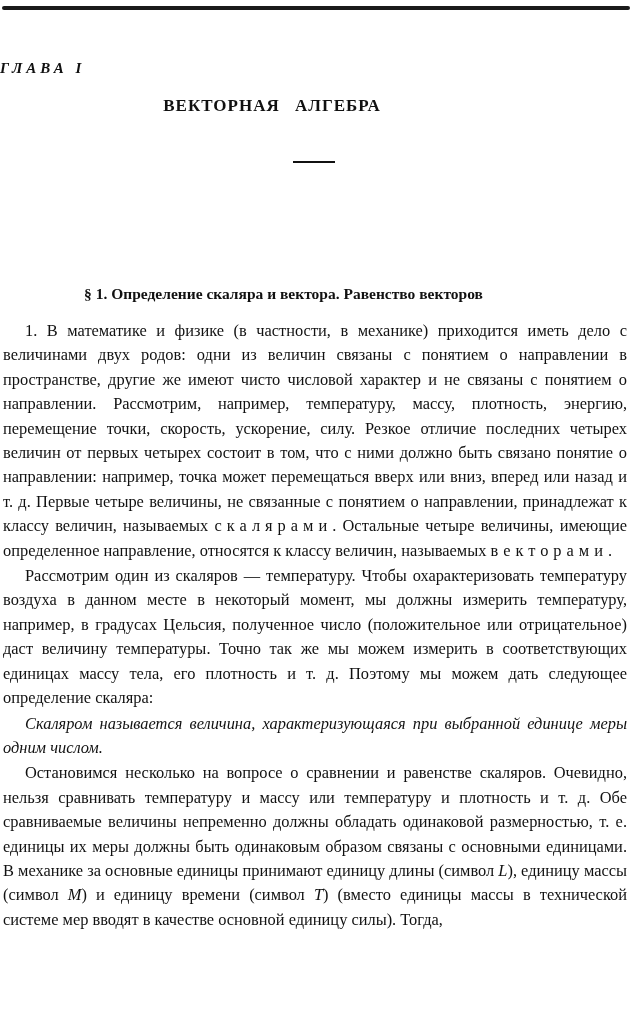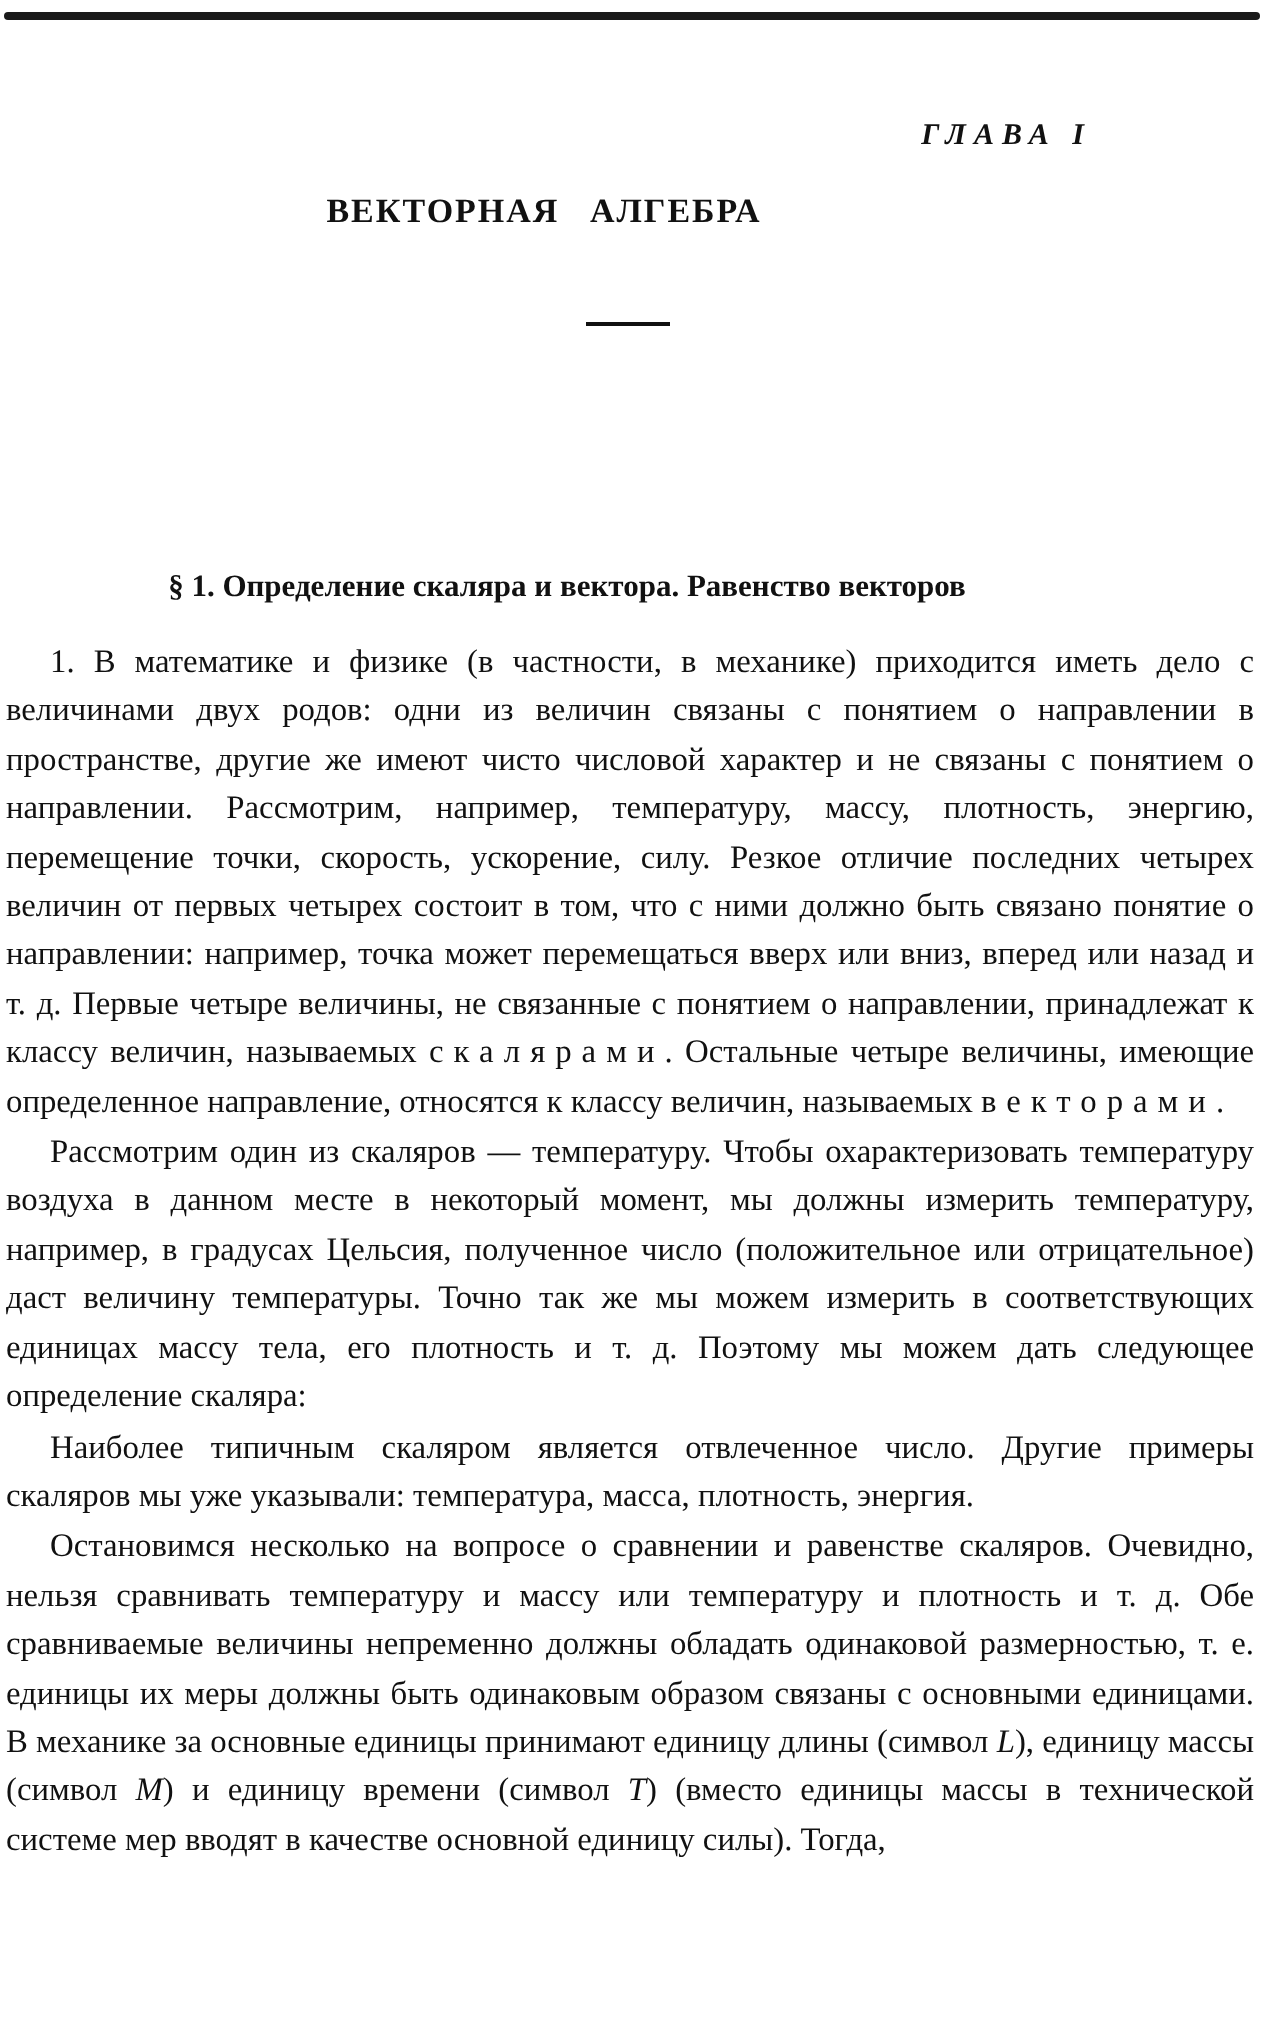--- a/index.html
+++ b/index.html
@@ -6,21 +6,21 @@
   body {
     width: 634px; height: 1015px; overflow: hidden; position: relative;
     font-family: "DejaVu Serif", "Liberation Serif", serif;
     color: #111111;
   }
   .top-rule {
     position: absolute; left: 2px; top: 6px; width: 628px; height: 4px;
     background: #1a1a1a; border-radius: 2px;
   }
   .chapter-label {
-    position: absolute; left: 0; top: 60px; width: 546px; text-align: right;
+    position: absolute; left: 0; top: 60px; width: 546px; text-align: left;
     font-family: "Liberation Serif", serif; font-style: italic; font-weight: bold;
     font-size: 15px; letter-spacing: 4px;
   }
   .chapter-title {
     position: absolute; left: 0; top: 96px; width: 544px; text-align: center;
     font-family: "Liberation Serif", serif; font-weight: bold; font-size: 17px;
     letter-spacing: 1px; word-spacing: 10px;
   }
   .title-dash {
     position: absolute; left: 293px; top: 161px; width: 42px; height: 2px; background: #111;
@@ -46,15 +46,15 @@
 
 <div class="chapter-label">ГЛАВА I</div>
 <div class="chapter-title">ВЕКТОРНАЯ АЛГЕБРА</div>
 <div class="title-dash"></div>
 
 <div class="section-heading">§ 1. Определение скаляра и вектора. Равенство векторов</div>
 
 <div class="body-text">
   <p><span>1. В математике и физике (в частности, в механике) приходится иметь дело с величинами двух родов: одни из величин связаны с понятием о направлении в пространстве, другие же имеют чисто числовой характер и не связаны с понятием о направлении. Рассмотрим, например, температуру, массу, плотность, энергию, перемещение точки, скорость, ускорение, силу. Резкое отличие последних четырех величин от первых четырех состоит в том, что с ними должно быть связано понятие о направлении: например, точка может перемещаться вверх или вниз, вперед или назад и т. д. Первые четыре величины, не связанные с понятием о направлении, принадлежат к классу величин, называемых </span><span class="spaced">скалярами</span><span>. Остальные четыре величины, имеющие определенное направление, относятся к классу величин, называемых </span><span class="spaced">векторами</span><span>.</span></p>
   <p>Рассмотрим один из скаляров — температуру. Чтобы охарактеризовать температуру воздуха в данном месте в некоторый момент, мы должны измерить температуру, например, в градусах Цельсия, полученное число (положительное или отрицательное) даст величину температуры. Точно так же мы можем измерить в соответствующих единицах массу тела, его плотность и т. д. Поэтому мы можем дать следующее определение скаляра:</p>
-  <p>Наиболее типичным скаляром является отвлеченное число. Другие примеры скаляров мы уже указывали: температура, масса, плотность, энергия.</p>
+  <p class="def">Скаляром называется величина, характеризующаяся при выбранной единице меры одним числом.</p>
   <p><span>Остановимся несколько на вопросе о сравнении и равенстве скаляров. Очевидно, нельзя сравнивать температуру и массу или температуру и плотность и т. д. Обе сравниваемые величины непременно должны обладать одинаковой размерностью, т. е. единицы их меры должны быть одинаковым образом связаны с основными единицами. В механике за основные единицы принимают единицу длины (символ </span><span class="sym">L</span><span>), единицу массы (символ </span><span class="sym">M</span><span>) и единицу времени (символ </span><span class="sym">T</span><span>) (вместо единицы массы в технической системе мер вводят в качестве основной единицу силы). Тогда,</span></p>
 </div>
 
 </body></html>

